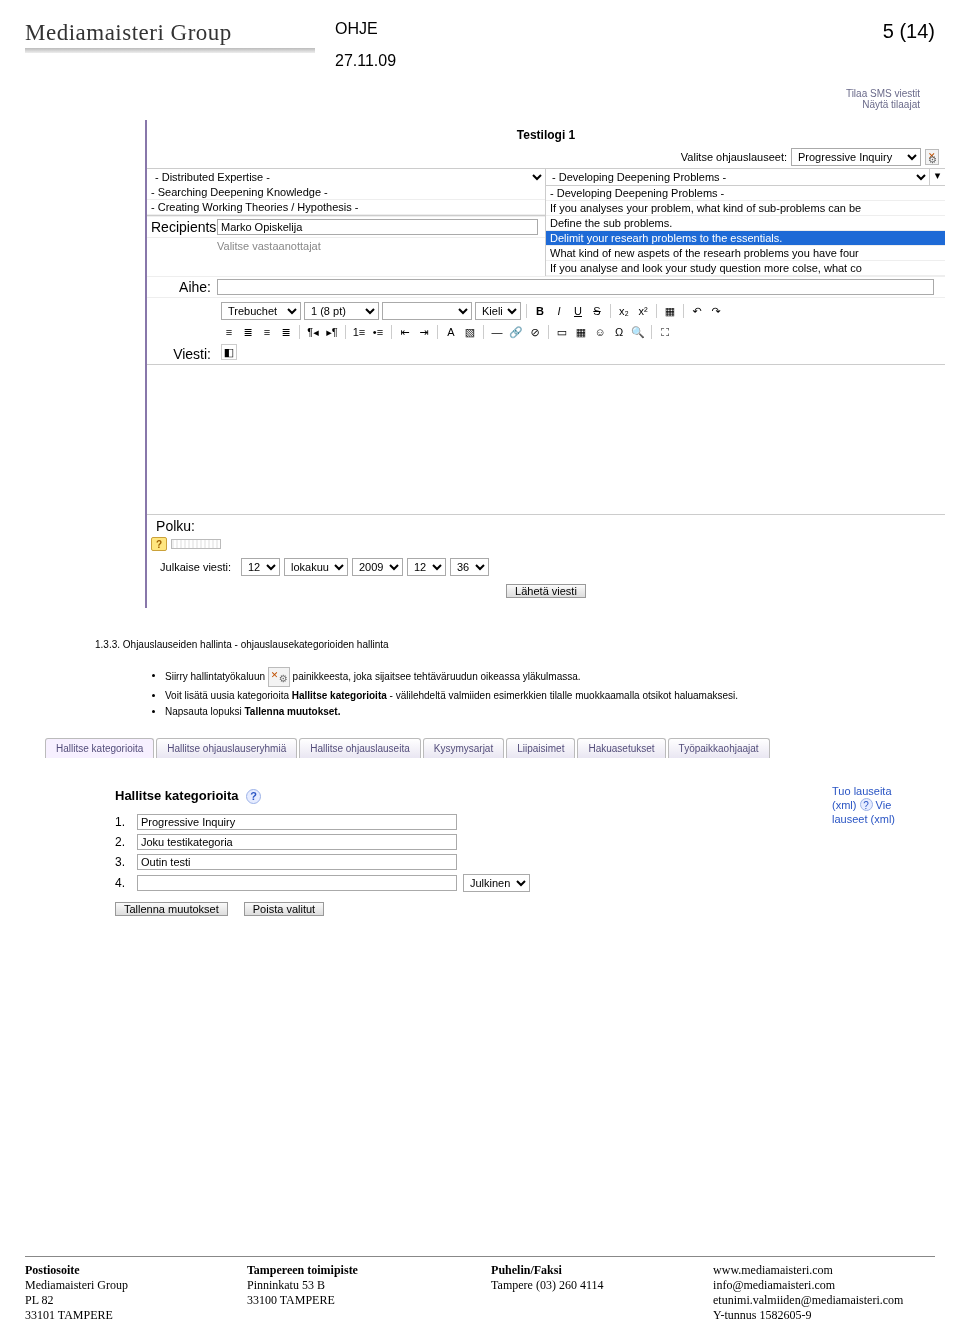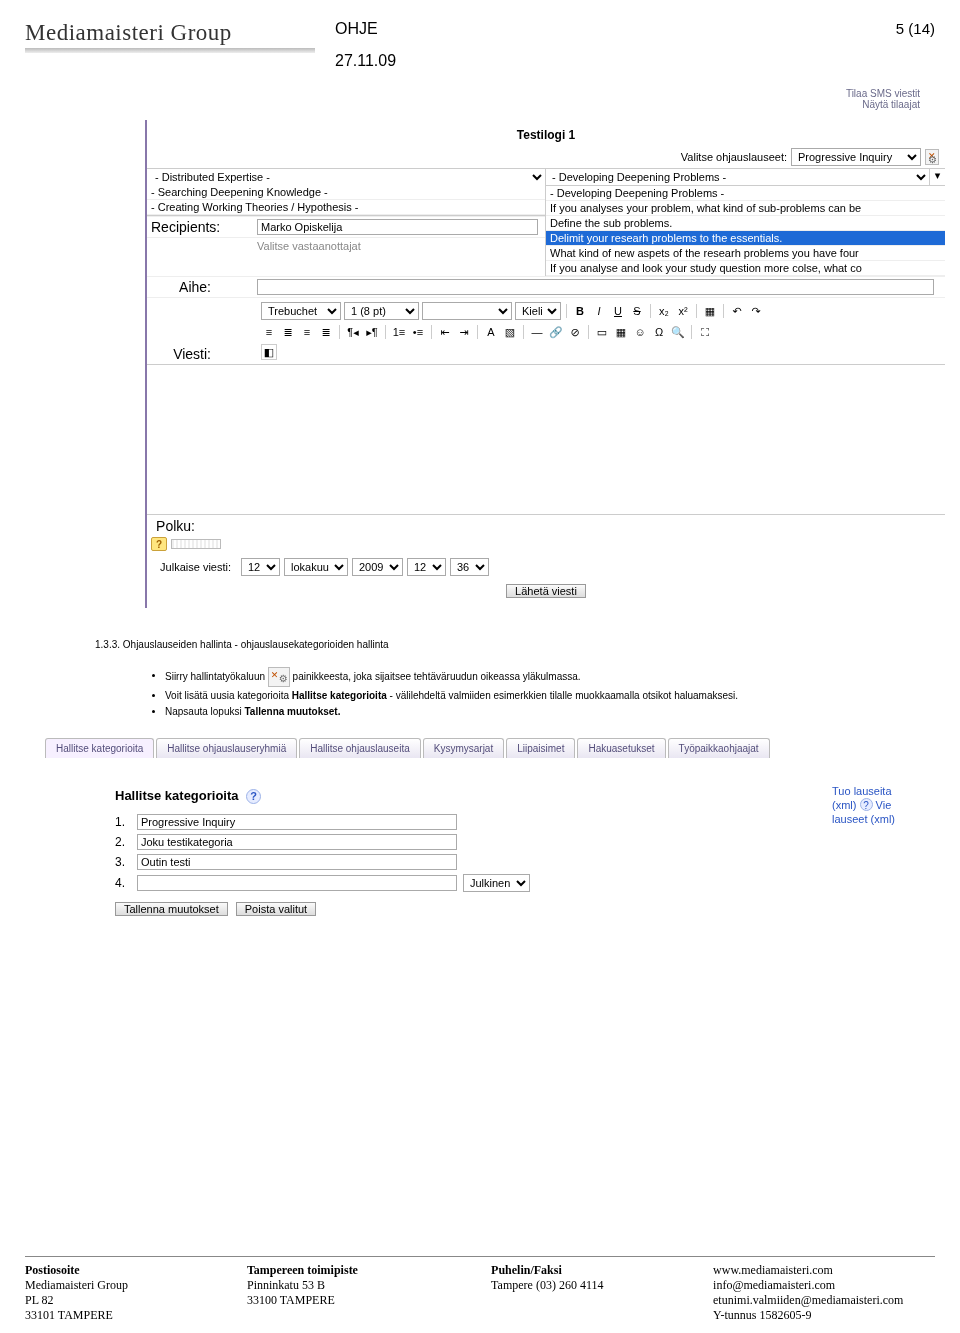--- a/index.html
+++ b/index.html
@@ -4,42 +4,42 @@
 <style>
   *{box-sizing:border-box;margin:0;padding:0;}
   body{font-family:Arial,Helvetica,sans-serif;font-size:12px;color:#000;background:#fff;width:960px;}
   .page{padding:20px 25px 0 25px;position:relative;min-height:1333px;}
   .hdr-row{display:flex;align-items:flex-start;}
   .logo-box{width:310px;}
   .logo-text{font-family:"Times New Roman",serif;font-size:23px;letter-spacing:0.5px;color:#333;}
   .logo-text .thin{font-weight:normal;}
   .logo-underline{width:290px;height:5px;background:linear-gradient(#bbb,#eee);margin-top:2px;}
   .hdr-center{flex:1;font-size:16px;}
-  .hdr-right{width:80px;text-align:right;font-size:15px;}
+  .hdr-right{width:80px;text-align:right;font-size:20px;}
   .hdr-date{font-size:16px;margin-top:14px;}
   .app{border-left:2px solid #87a;margin:50px 0 0 120px;width:800px;font-size:11px;background:#fff;}
   .app-inner{padding:4px 0 6px 0;}
   .app-title{text-align:center;font-weight:bold;font-size:12px;padding:4px 0;}
   .app-toplinks{position:absolute;right:40px;margin-top:-32px;font-size:10px;color:#6a6a8a;}
   .app-toplinks div{text-align:right;}
   .valitse-row{display:flex;justify-content:flex-end;align-items:center;gap:4px;padding:2px 6px;}
   .sel{border:1px solid #aaa;background:#fff;padding:1px 2px;font-size:11px;font-family:inherit;}
   .tool-icon{width:14px;height:14px;display:inline-flex;align-items:center;justify-content:center;}
   .cols{display:flex;border-top:1px solid #ccc;}
   .col-l{width:50%;border-right:1px solid #ccc;}
   .col-r{width:50%;}
   .opt{border-bottom:1px solid #eee;padding:1px 4px;white-space:nowrap;overflow:hidden;text-overflow:ellipsis;font-size:11px;}
   .col-l .sel{width:100%;border:none;padding:1px 4px;}
   .col-r .hdr-sel{display:flex;}
   .col-r .hdr-sel .sel{flex:1;border:none;border-bottom:1px solid #ccc;}
   .col-r .hdr-sel .arrow{width:16px;border-bottom:1px solid #ccc;border-left:1px solid #ccc;text-align:center;}
   .highlight{background:#1e6ad6;color:#fff;}
   .form-row{display:flex;align-items:center;padding:2px 4px;border-top:1px solid #eee;}
   .form-lbl{width:66px;text-align:right;padding-right:6px;font-size:14px;}
-  .form-val{flex:1;margin-left:40px;}
+  .form-val{flex:1;}
   .inp{border:1px solid #aaa;padding:1px 3px;font-size:11px;width:99%;font-family:inherit;}
   .toolbar{display:flex;align-items:center;gap:3px;padding:2px 4px;flex-wrap:wrap;font-size:11px;}
   .toolbar .sep{width:1px;height:14px;background:#ccc;margin:0 2px;}
   .tbtn{min-width:16px;height:16px;display:inline-flex;align-items:center;justify-content:center;font-size:11px;cursor:pointer;}
   .editor-area{height:150px;border-top:1px solid #ccc;}
   .polku-row{display:flex;align-items:center;padding:3px 4px;border-top:1px solid #ccc;}
   .help-icon{width:16px;height:14px;background:#ffe680;border:1px solid #caa13a;border-radius:2px;display:inline-flex;align-items:center;justify-content:center;color:#a06000;font-weight:bold;font-size:10px;margin-right:4px;}
   .pub-row{display:flex;align-items:center;gap:4px;padding:4px;}
   .btn{border:1px solid #999;background:linear-gradient(#fafafa,#ddd);padding:0 8px;border-radius:0;font-size:11px;cursor:pointer;font-family:inherit;}
   .center{display:flex;justify-content:center;padding:4px;}
@@ -58,21 +58,21 @@
   
   .cat-box{margin:30px 60px 0 90px;font-size:12px;position:relative;}
   .cat-title{font-weight:bold;font-size:13px;margin-bottom:10px;}
   .cat-title .q{display:inline-block;width:15px;height:15px;border-radius:50%;background:#e6ecff;color:#2a55c4;text-align:center;font-size:11px;border:1px solid #9db3e8;margin-left:4px;}
   .cat-row{display:flex;align-items:center;margin-bottom:4px;}
   .cat-row .num{width:22px;}
   .cat-row .inp{width:320px;}
   .cat-row .selj{margin-left:6px;}
   .side-links{position:absolute;right:-20px;top:-4px;font-size:11px;color:#2a55c4;line-height:1.3;}
   .side-links .q{display:inline-block;width:13px;height:13px;border-radius:50%;background:#e6ecff;color:#2a55c4;text-align:center;font-size:10px;border:1px solid #9db3e8;}
-  .cat-btns{margin-top:10px;display:flex;gap:8px;}
+  .cat-btns{margin-top:10px;display:flex;gap:16px;}
   
   .footer{position:absolute;bottom:10px;left:25px;right:25px;border-top:1px solid #888;padding-top:6px;display:flex;font-size:12px;font-family:"Times New Roman",serif;}
   .footer>div{flex:1;}
   .footer .c2{flex:1.1;}
 </style>
 </head>
 <body>
 
 <div class="page">
 

